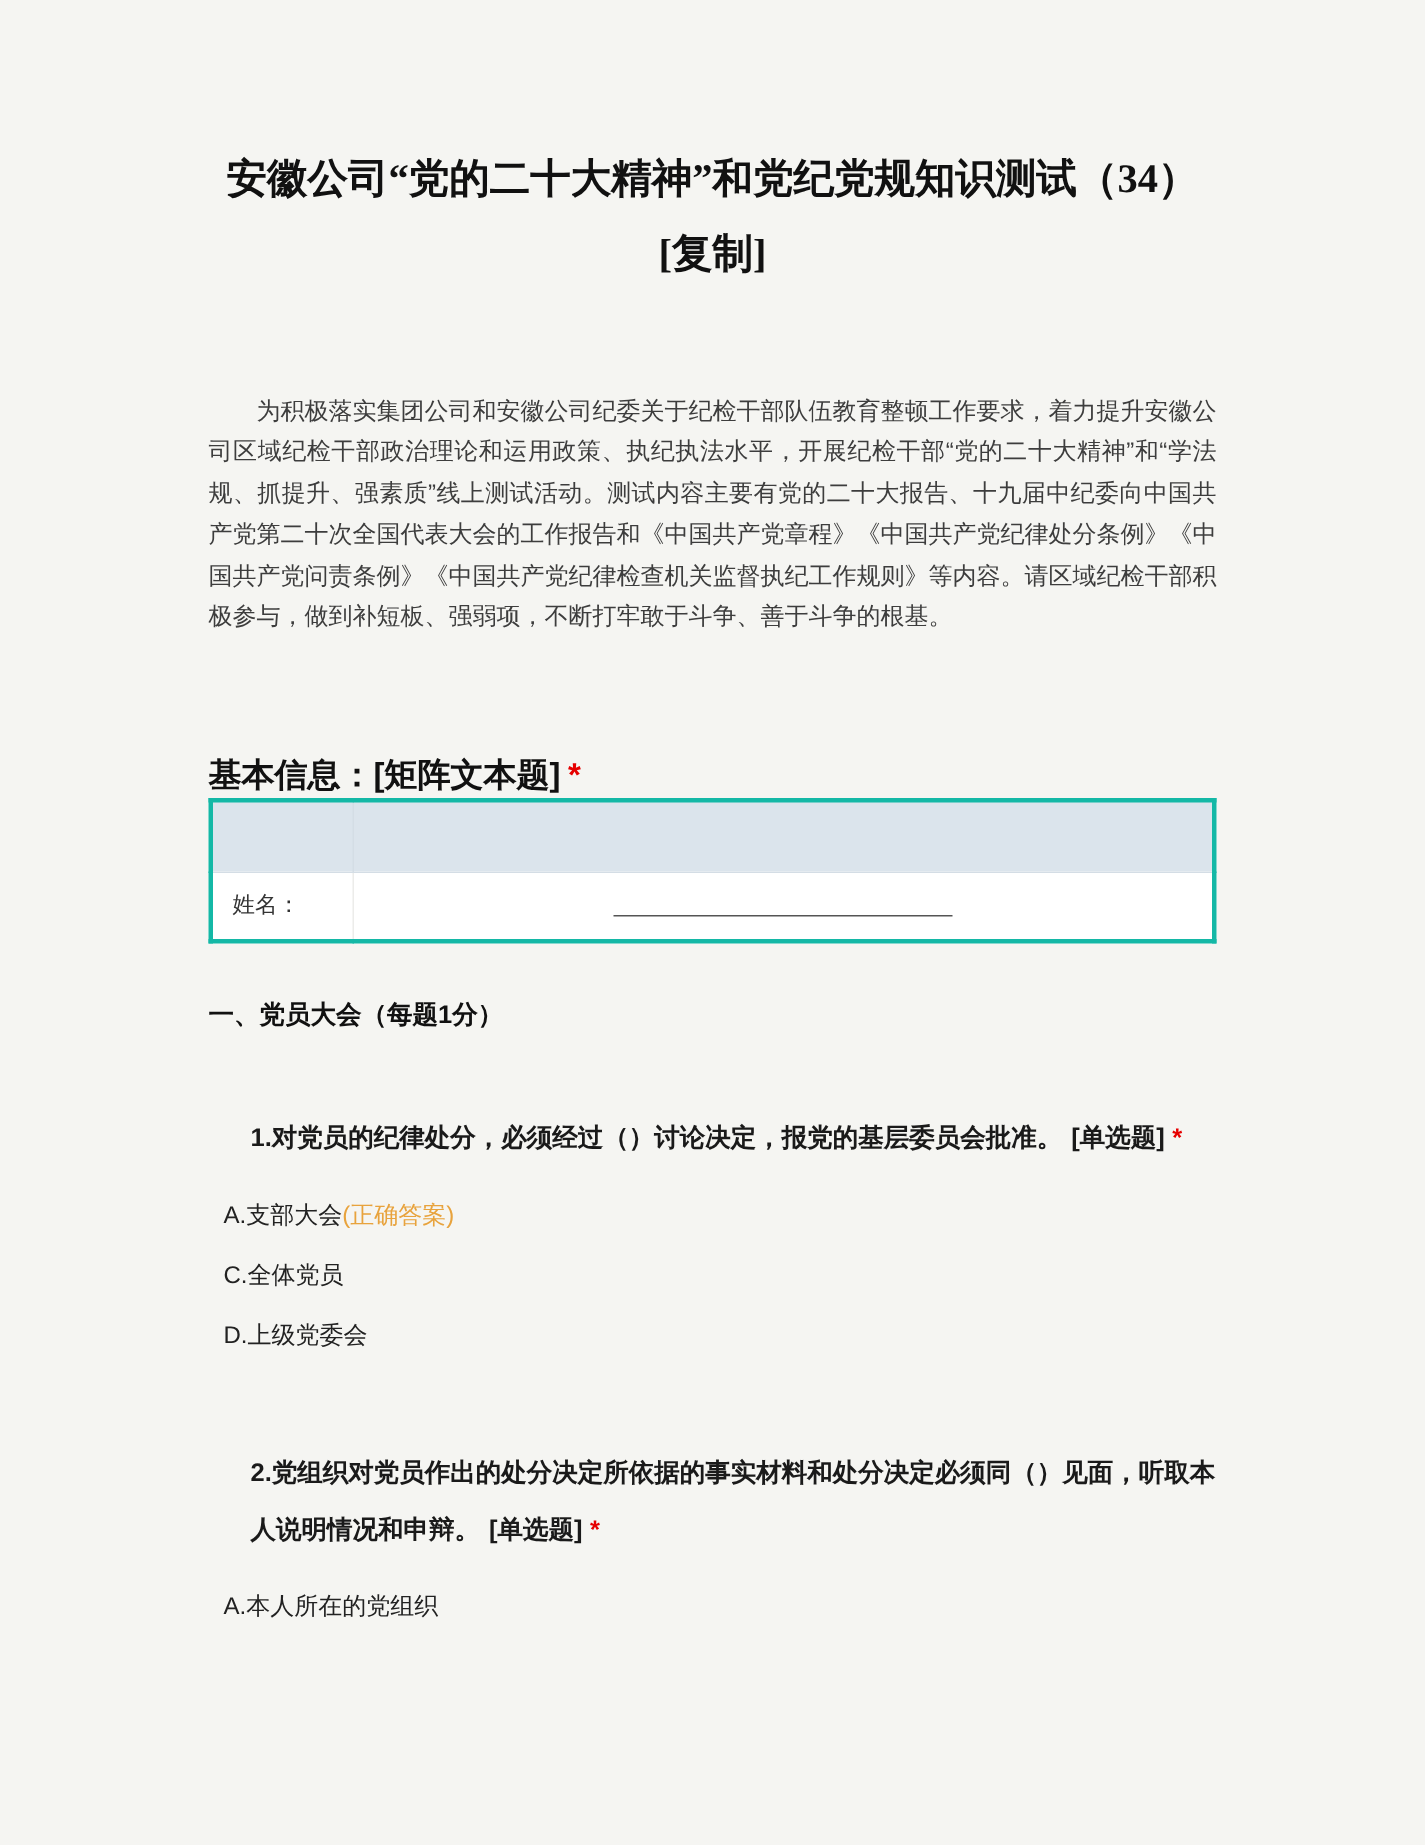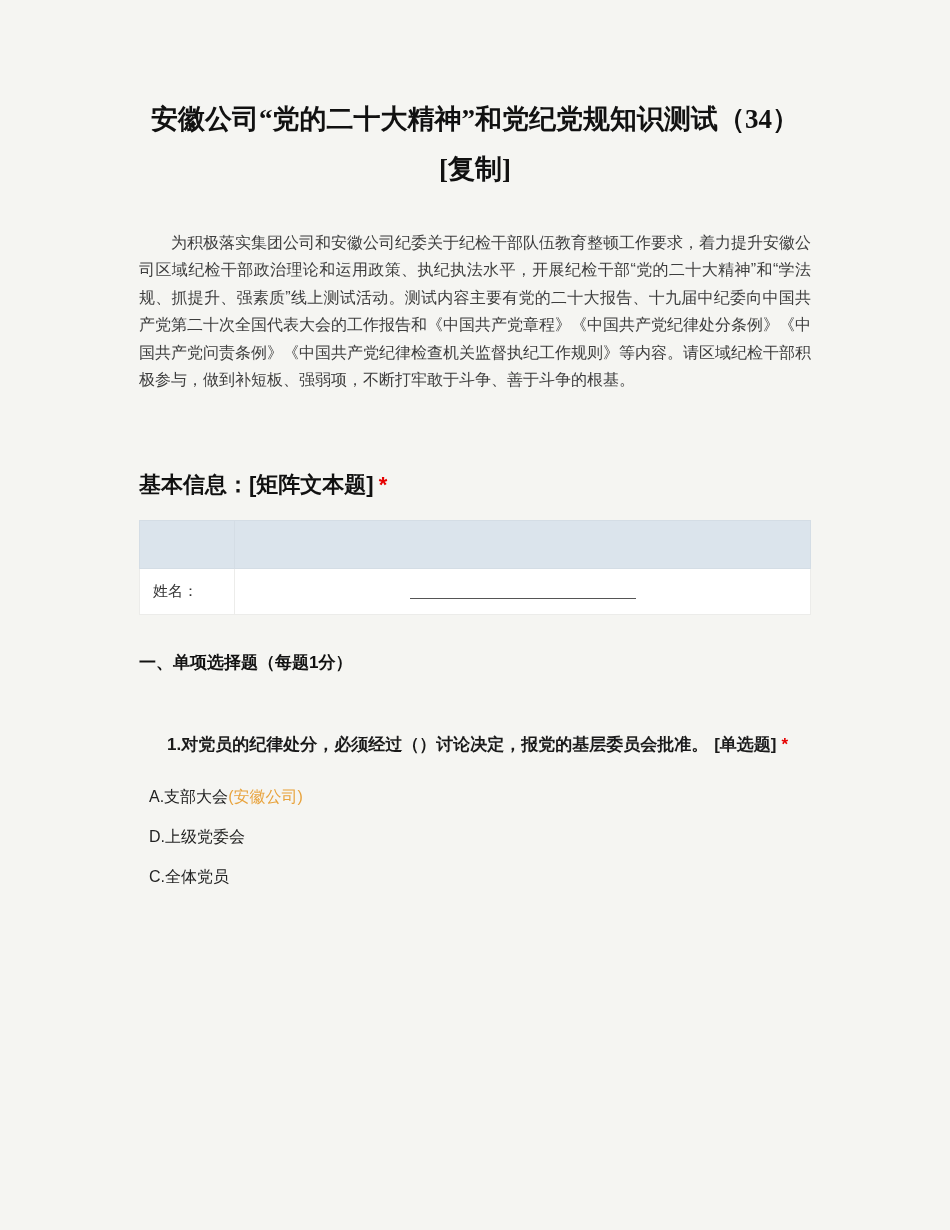--- a/index.html
+++ b/index.html
@@ -23,43 +23,42 @@
   }
   .page-title {
     font-family: "Liberation Serif", "DejaVu Serif", serif;
     font-weight: bold;
     font-size: 27px;
     color: #111;
     text-align: center;
     line-height: 1.85;
   }
   .intro {
-    margin-top: 34px;
+    margin-top: 66px;
     font-size: 16px;
     color: #3d3d3d;
     line-height: 1.72;
     text-align: justify;
     text-indent: 2em;
   }
   .basic-info-heading {
     margin-top: 76px;
     font-size: 22px;
     font-weight: bold;
     color: #111;
   }
   .required {
     color: #e60000;
     font-weight: bold;
     margin-left: 5px;
   }
   table.matrix-table {
-    margin-top: 20px;
     width: 100%;
     border-collapse: collapse;
-    border: 1px solid #14b8a6;
+    border: 3px solid #14b8a6;
     background: #ffffff;
   }
   table.matrix-table th {
     background: #dbe4ec;
     height: 48px;
     border: 1px solid #d4dde5;
     font-weight: normal;
   }
   table.matrix-table td {
     height: 46px;
@@ -132,28 +131,36 @@
       </tr>
       <tr>
         <td class="row-label">姓名：</td>
         <td>
           <div class="name-input"></div>
         </td>
       </tr>
     </tbody>
       </table>
 
-    <div class="section-heading">一、单项选择题（每题1分）</div>
+    <div class="section-heading">一、党员大会（每题1分）</div>
 
     <div class="question">
       <div class="q-title">
         <span>1.对党员的纪律处分，必须经过（）讨论决定，报党的基层委员会批准。</span><span class="q-tag">[单选题]</span><span class="required">*</span>
       </div>
       <ul class="options">
-        <li><span>A.支部大会</span><span class="answer-tag">(安徽公司)</span></li>
+        <li><span>A.支部大会</span><span class="answer-tag">(正确答案)</span></li>
+        <li><span>C.全体党员</span><span class="answer-tag"></span></li>
         <li><span>D.上级党委会</span><span class="answer-tag"></span></li>
-        <li><span>C.全体党员</span><span class="answer-tag"></span></li>
       </ul>
     </div>
 
+    <div class="question">
+      <div class="q-title">
+        <span>2.党组织对党员作出的处分决定所依据的事实材料和处分决定必须同（）见面，听取本人说明情况和申辩。</span><span class="q-tag">[单选题]</span><span class="required">*</span>
+      </div>
+      <ul class="options">
+        <li><span>A.本人所在的党组织</span><span class="answer-tag"></span></li>
+      </ul>
+    </div>
 
   </div>
 </div>
 
 </body></html>

